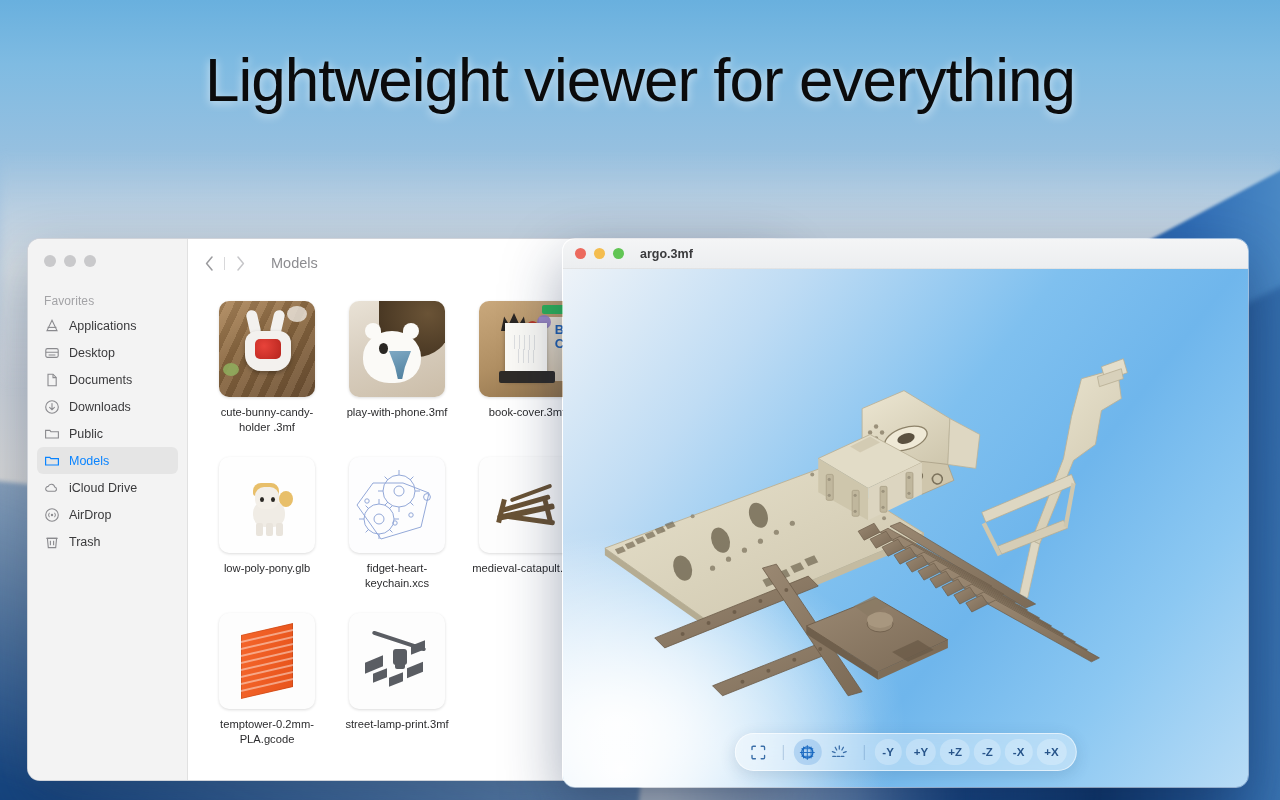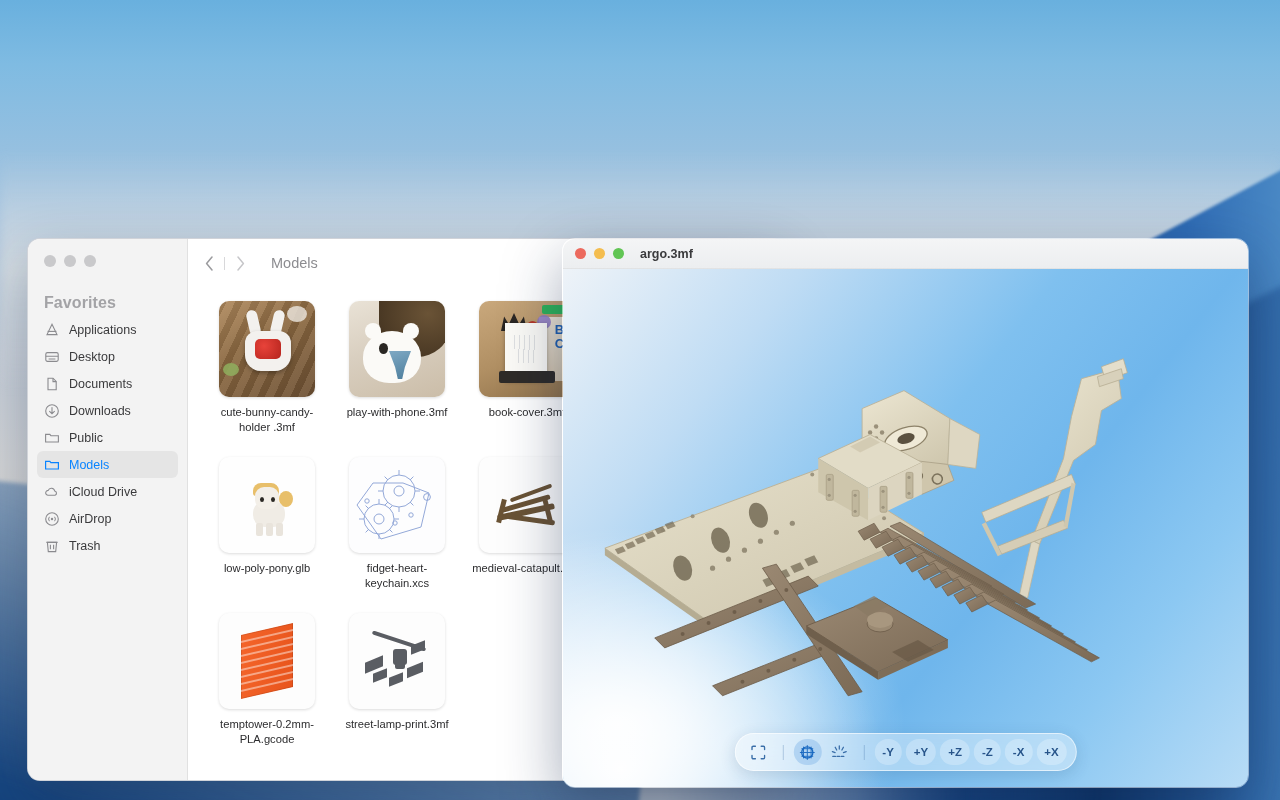--- a/index.html
+++ b/index.html
@@ -86,21 +86,21 @@
   .tl { width:12px; height:12px; border-radius:50%; background:#c9c9cb; }
   .sb-list { padding:0 9px; }
   .sb-item {
     display:flex; align-items:center; gap:9px;
     height:27px; padding:0 7px; border-radius:6px;
     font-size:12.5px; color:#3a3a3c; white-space:nowrap;
   }
   .sb-item.active { background:rgba(0,0,0,0.055); color:#0a84ff; }
   .sb-item .ic { width:16px; height:16px; flex:0 0 16px; display:block; }
   .sb-head {
-    font-size:16px; color:#a3a3a6; font-weight:700;
+    font-size:12px; color:#a3a3a6; font-weight:400;
     padding:13px 16px 4px 16px; letter-spacing:0.1px;
   }
   .fmain { flex:1; background:#fff; position:relative; min-width:0; }
   .ftoolbar {
     height:48px; display:flex; align-items:center; gap:0;
     padding:0 14px 0 6px; position:relative;
   }
   .navbtns { display:flex; align-items:center; gap:0; }
   .navbtn {
     width:30px; height:26px; display:flex; align-items:center; justify-content:center;
@@ -281,20 +281,21 @@
 
 <div id="wallpaper">
   <div class="wp-base"></div>
   <div class="wp-haze"></div>
   <div class="wp-bottomleft"></div>
   <div class="wp-swoosh-a"></div>
   <div class="wp-swoosh-b"></div>
 </div>
 
 <div id="hero">
+  <div class="h1">Lightweight viewer for everything</div>
 </div>
 
 <div id="finder">
 
   <div class="fsidebar">
     <div class="traffic">
       <span class="tl"></span>
       <span class="tl"></span>
       <span class="tl"></span>
     </div>

